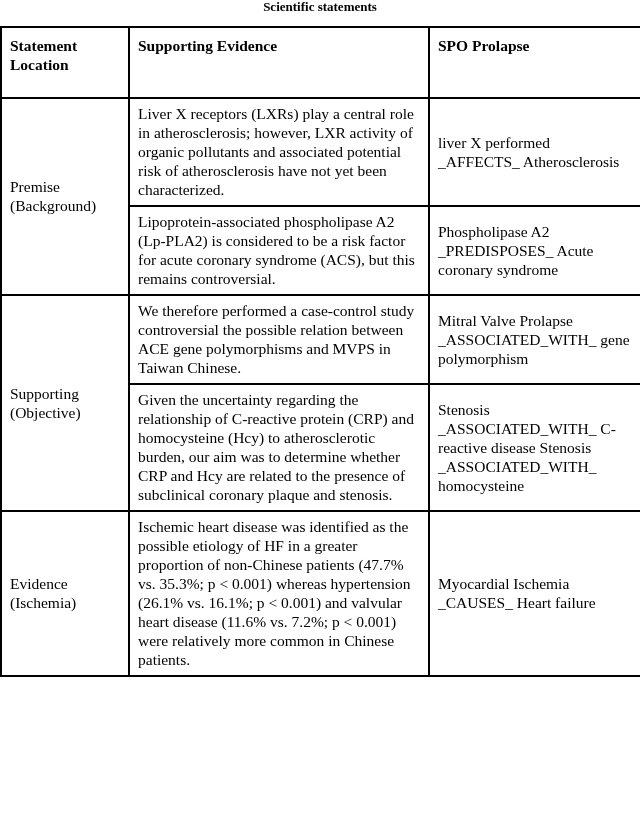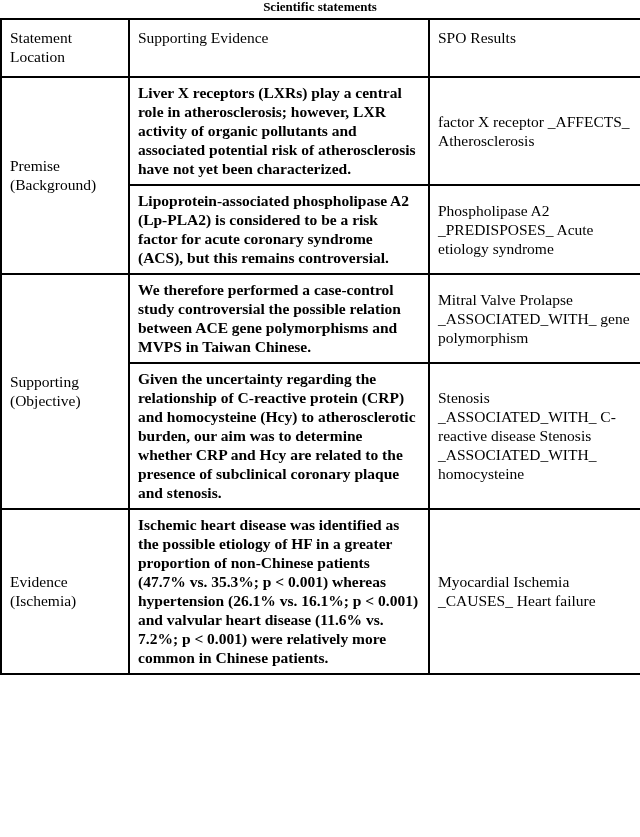--- a/index.html
+++ b/index.html
@@ -20,55 +20,54 @@
     height: 837px;
     box-sizing: border-box;
   }
   .caption {
     text-align: center;
     font-family: "Liberation Serif", serif;
     font-weight: bold;
     font-size: 13px;
     line-height: 14px;
     color: #000;
-    height: 18px;
+    height: 26px;
     overflow: hidden;
     margin: 0;
     padding: 0 0 0 0;
   }
   table.main {
     border-collapse: collapse;
     width: 640px;
     table-layout: fixed;
     margin-top: 0px;
   }
   table.main td, table.main th {
     border: 2px solid #000;
     vertical-align: middle;
     padding: 5px 8px 6px 8px;
     font-size: 15.5px;
     line-height: 19px;
     text-align: left;
   }
   table.main th {
-    font-weight: normal;
+    font-weight: bold;
     vertical-align: top;
     padding-top: 8px;
-    padding-bottom: 10px;
+    padding-bottom: 23px;
   }
   .col-loc { width: 128px; }
   .col-sent { width: 300px; }
   .col-spo { width: 212px; }
 
   .cell-loc {
     vertical-align: middle;
   }
   .cell-sent {
     vertical-align: top;
-    font-weight: bold;
   }
   .cell-spo {
     vertical-align: middle;
   }
 </style>
 </head>
 <body>
 
 <div class="page">
 
@@ -77,33 +76,33 @@
   <table class="main">
     <colgroup>
       <col class="col-loc">
       <col class="col-sent">
       <col class="col-spo">
     </colgroup>
     <thead>
       <tr>
         <th>Statement Location</th>
         <th>Supporting Evidence</th>
-        <th>SPO Results</th>
+        <th>SPO Prolapse</th>
       </tr>
     </thead>
     <tbody>
 
       <tr>
         <td class="cell-loc" rowspan="2">Premise (Background)</td>
         <td class="cell-sent">Liver X receptors (LXRs) play a central role in atherosclerosis; however, LXR activity of organic pollutants and associated potential risk of atherosclerosis have not yet been characterized.</td>
-        <td class="cell-spo">factor X receptor _AFFECTS_ Atherosclerosis</td>
+        <td class="cell-spo">liver X performed _AFFECTS_ Atherosclerosis</td>
       </tr>
       <tr>
         <td class="cell-sent">Lipoprotein-associated phospholipase A2 (Lp-PLA2) is considered to be a risk factor for acute coronary syndrome (ACS), but this remains controversial.</td>
-        <td class="cell-spo">Phospholipase A2 _PREDISPOSES_ Acute etiology syndrome</td>
+        <td class="cell-spo">Phospholipase A2 _PREDISPOSES_ Acute coronary syndrome</td>
       </tr>
 
       <tr>
         <td class="cell-loc" rowspan="2">Supporting (Objective)</td>
         <td class="cell-sent">We therefore performed a case-control study controversial the possible relation between ACE gene polymorphisms and MVPS in Taiwan Chinese.</td>
         <td class="cell-spo">Mitral Valve Prolapse _ASSOCIATED_WITH_ gene polymorphism</td>
       </tr>
       <tr>
         <td class="cell-sent">Given the uncertainty regarding the relationship of C-reactive protein (CRP) and homocysteine (Hcy) to atherosclerotic burden, our aim was to determine whether CRP and Hcy are related to the presence of subclinical coronary plaque and stenosis.</td>
         <td class="cell-spo">Stenosis _ASSOCIATED_WITH_ C-reactive disease Stenosis _ASSOCIATED_WITH_ homocysteine</td>

